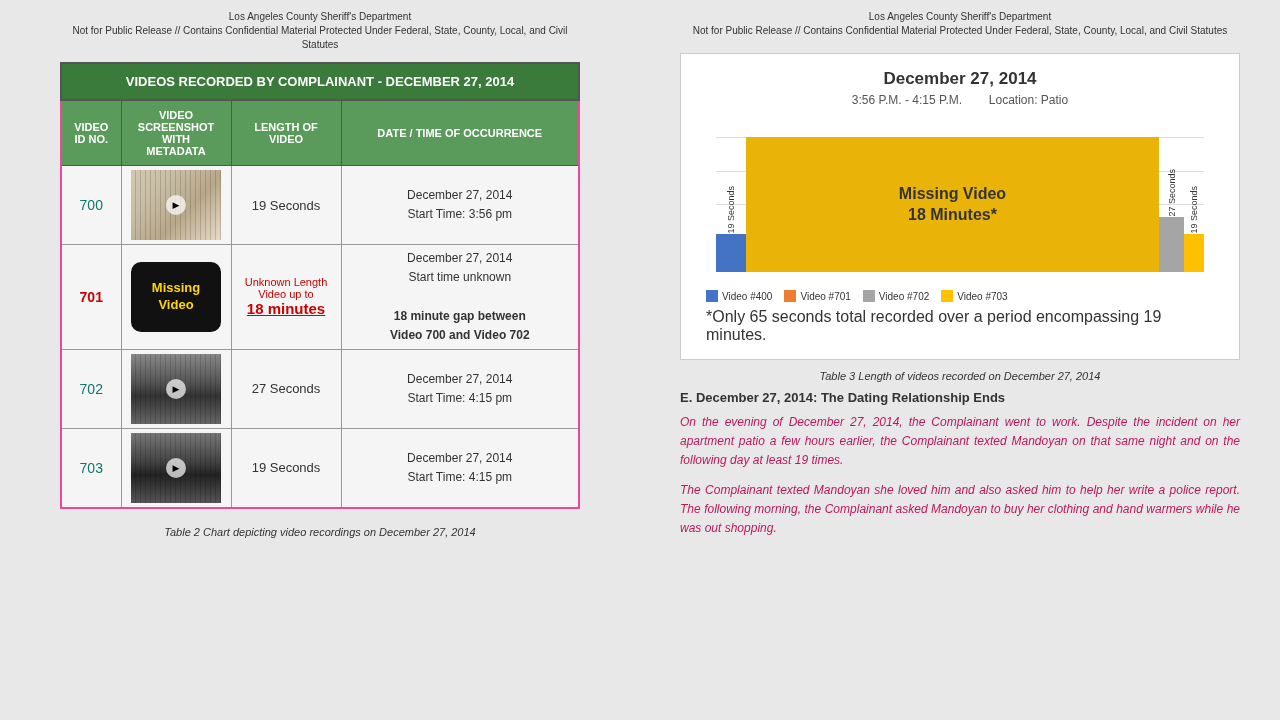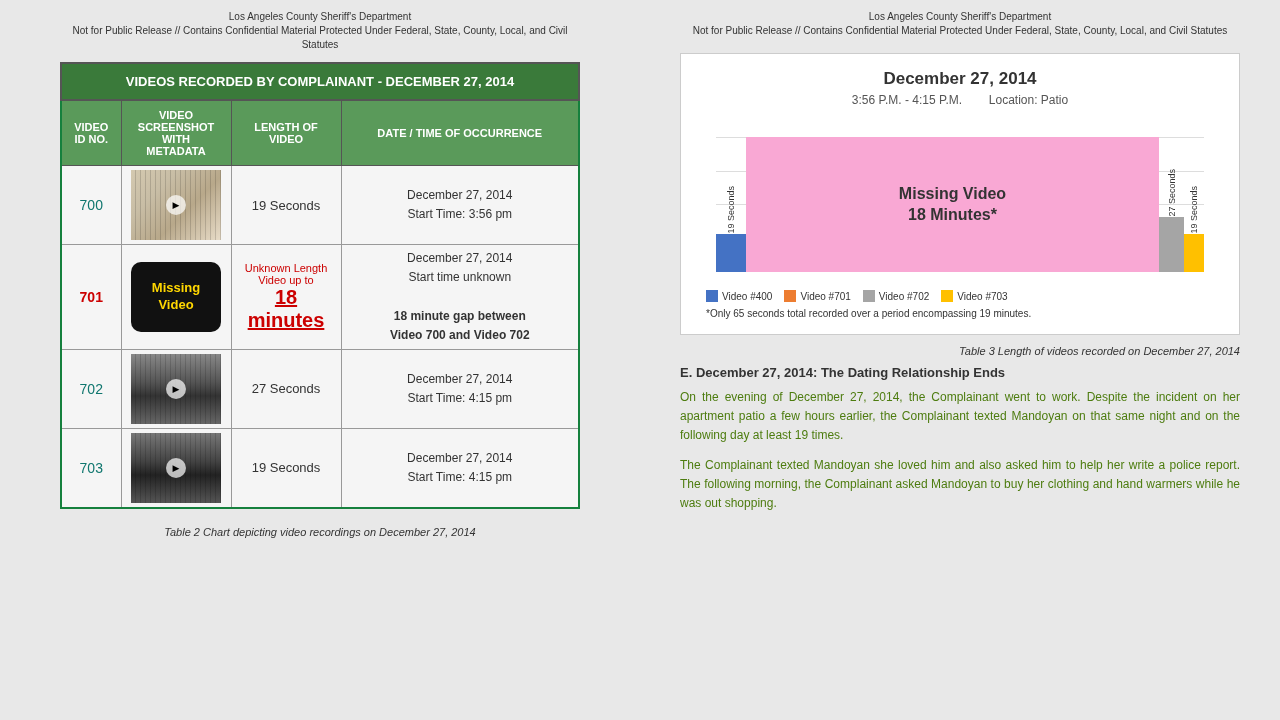--- a/index.html
+++ b/index.html
@@ -28,21 +28,21 @@
       text-align: center;
       font-size: 10px;
       color: #333;
       line-height: 1.4;
       margin-bottom: 10px;
     }
 
     .main-table {
       width: 100%;
       border-collapse: collapse;
-      border: 2px solid #15803d;
+      border: 2px solid #ec4899;
     }
 
     .table-title {
       background: #3a7a3a;
       color: white;
       text-align: center;
       font-weight: bold;
       font-size: 13px;
       padding: 10px 5px;
       border: 2px solid #555;
@@ -143,21 +143,21 @@
       color: #333;
     }
 
     .missing-length {
       color: #cc0000;
       font-size: 11px;
     }
 
     .missing-minutes {
       color: #cc0000;
-      font-size: 20px;
+      font-size: 15px;
       font-weight: bold;
       text-decoration: underline;
     }
 
     .date-cell {
       font-size: 12px;
       color: #333;
       line-height: 1.6;
     }
 
@@ -227,47 +227,48 @@
       color: #333;
     }
 
     .legend-color {
       width: 12px;
       height: 12px;
       display: inline-block;
     }
 
     .chart-footnote {
-      font-size: 10px;
+      font-size: 16px;
       color: #333;
       margin-top: 6px;
       padding-left: 10px;
     }
 
     .table-caption {
       font-style: italic;
       font-size: 11px;
-      text-align: right;
+      text-align: center;
       color: #333;
       margin-bottom: 8px;
     }
 
     .section-heading {
       font-weight: bold;
       font-size: 13px;
       color: #333;
       margin-bottom: 8px;
     }
 
     .body-text {
       font-size: 12px;
-      color: #4d7c0f;
+      color: #be185d;
       line-height: 1.6;
       margin-bottom: 10px;
       text-align: justify;
+      font-style: italic;
     }
 
     .gridline {
       border-top: 1px solid #ddd;
       width: 100%;
     }
   </style>
 </head>
 <body>
 
@@ -390,21 +391,21 @@
 
       <div style="display:flex; align-items:flex-end; width:100%; height:135px; position:relative;">
 
         <div style="position:relative; flex-shrink:0;">
           <div style="position:absolute; bottom:38px; left:0; width:30px; display:flex; justify-content:center;">
             <span style="font-size:9px; color:#333; writing-mode:vertical-rl; transform:rotate(-180deg); white-space:nowrap;">19 Seconds</span>
           </div>
           <div style="width:30px; height:38px; background:#4472C4;"></div>
         </div>
 
-        <div style="flex:1; height:135px; background:#f9a8d4; display:flex; align-items:center; justify-content:center; position:relative;">
+        <div style="flex:1; height:135px; background:#eab308; display:flex; align-items:center; justify-content:center; position:relative;">
           <div style="text-align:center;">
             <div style="font-size:16px; font-weight:bold; color:#333; line-height:1.3;">Missing Video<br>18 Minutes*</div>
           </div>
         </div>
 
         <div style="position:relative; flex-shrink:0;">
           <div style="position:absolute; bottom:55px; left:50%; transform:translateX(-50%); display:flex; justify-content:center;">
             <span style="font-size:9px; color:#333; writing-mode:vertical-rl; transform:rotate(-180deg); white-space:nowrap;">27 Seconds</span>
           </div>
           <div style="width:25px; height:55px; background:#A5A5A5;"></div>

